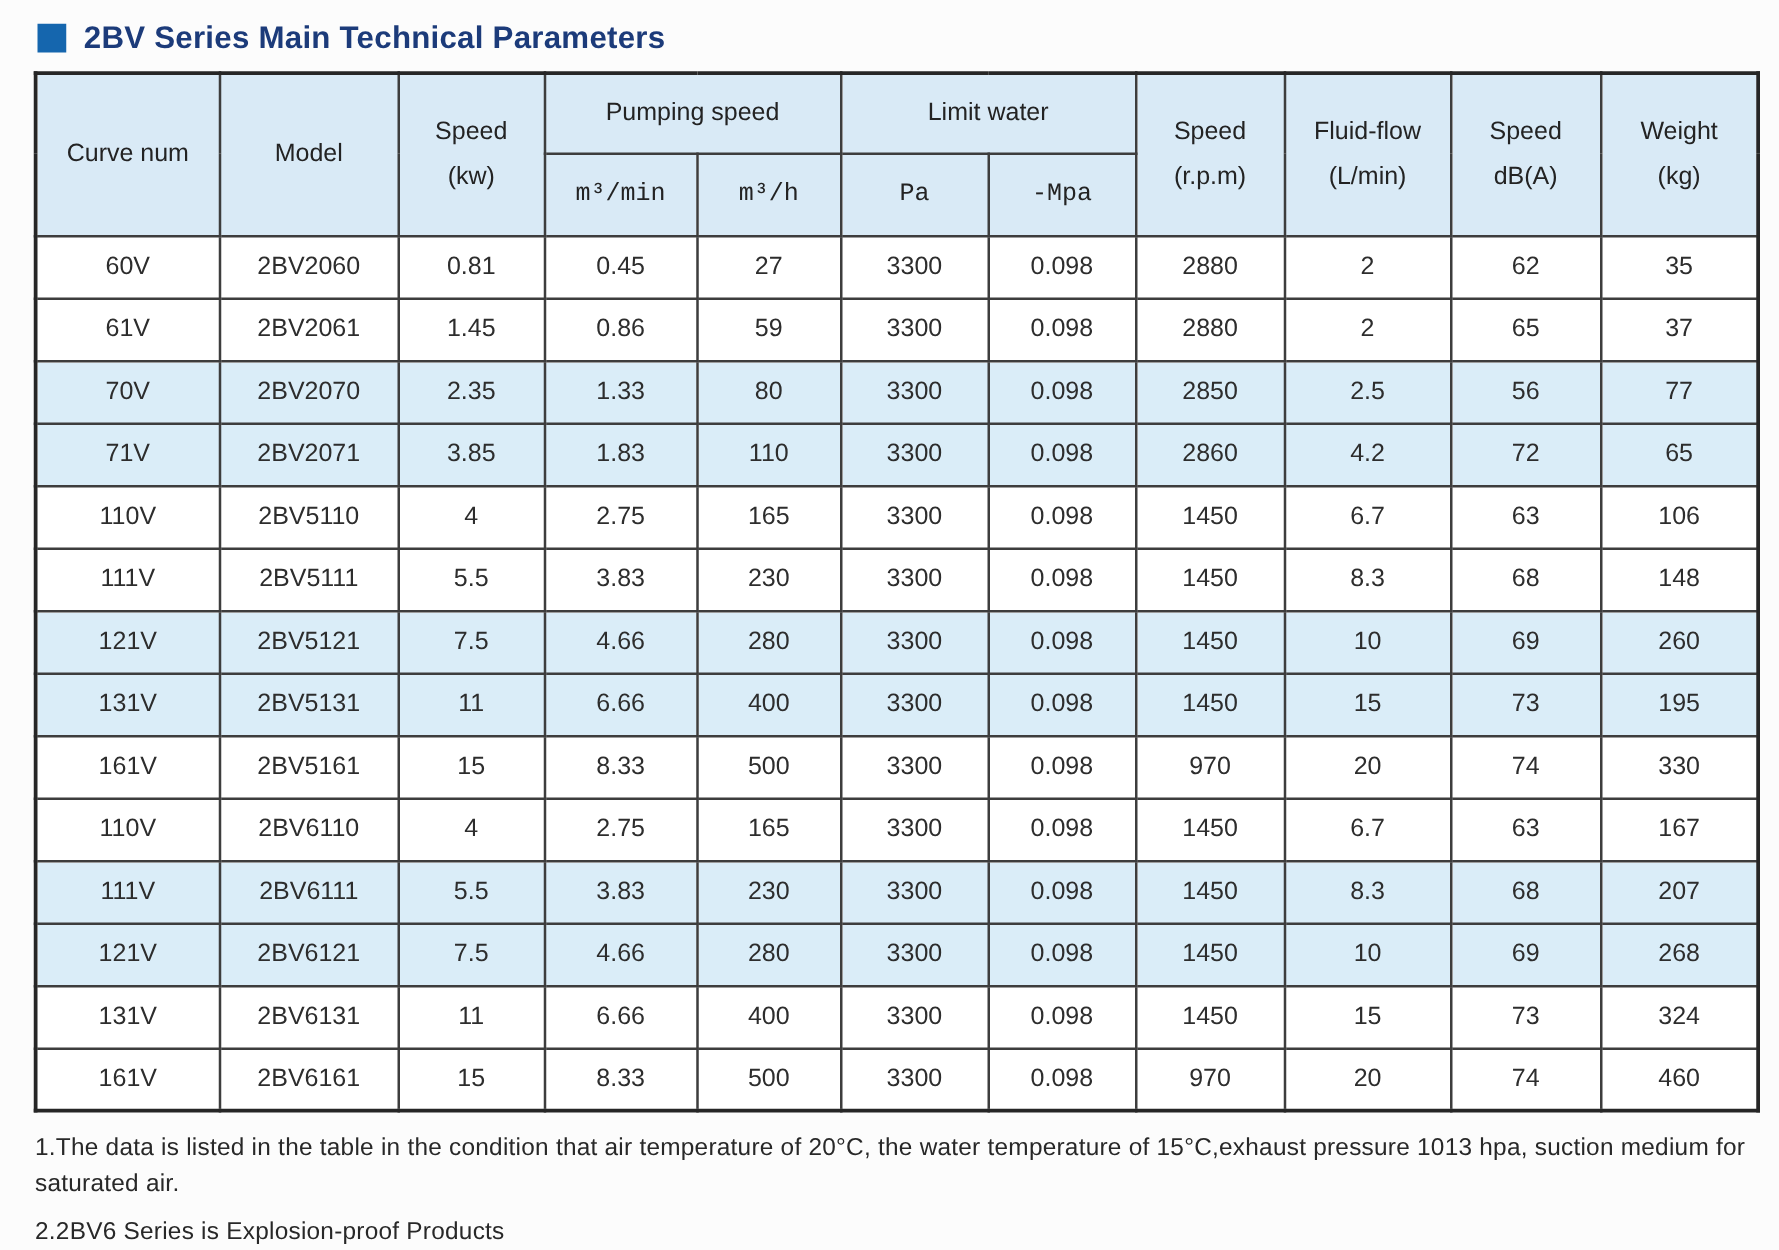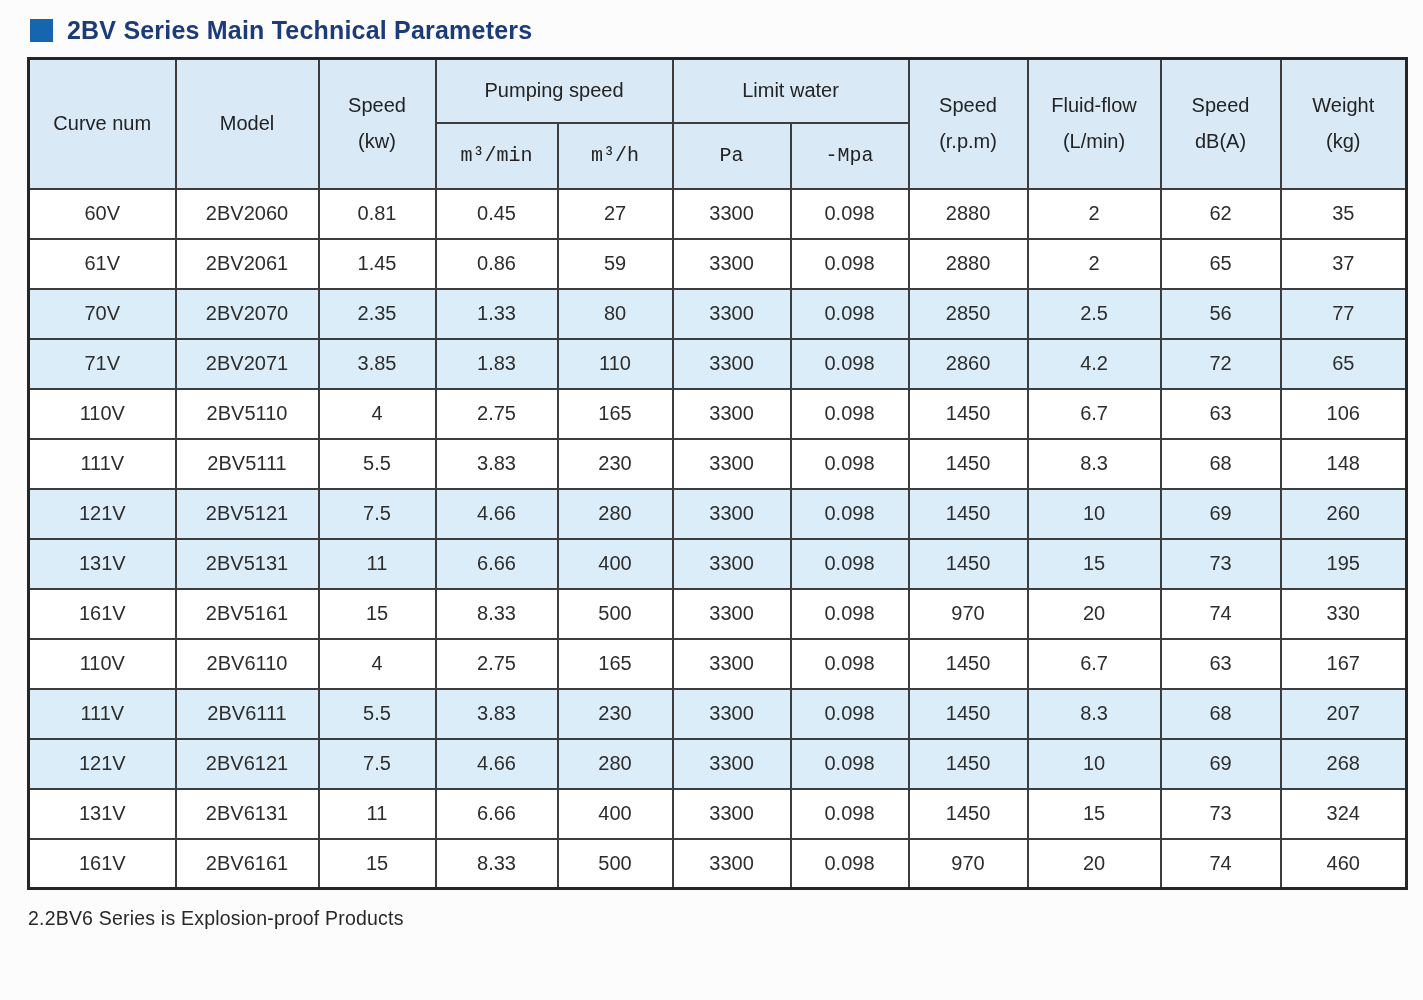--- a/index.html
+++ b/index.html
@@ -319,16 +319,17 @@
           <td>0.098</td>
           <td>970</td>
           <td>20</td>
           <td>74</td>
           <td>460</td>
         </tr>
       </tbody>
   </table>
 
   <div class="notes">
+    <p>1.The data is listed in the table in the condition that air temperature of 20°C, the water temperature of 15°C,exhaust pressure 1013 hpa, suction medium for saturated air.</p>
     <p>2.2BV6 Series is Explosion-proof Products</p>
   </div>
 
 </div>
 
 </body></html>

